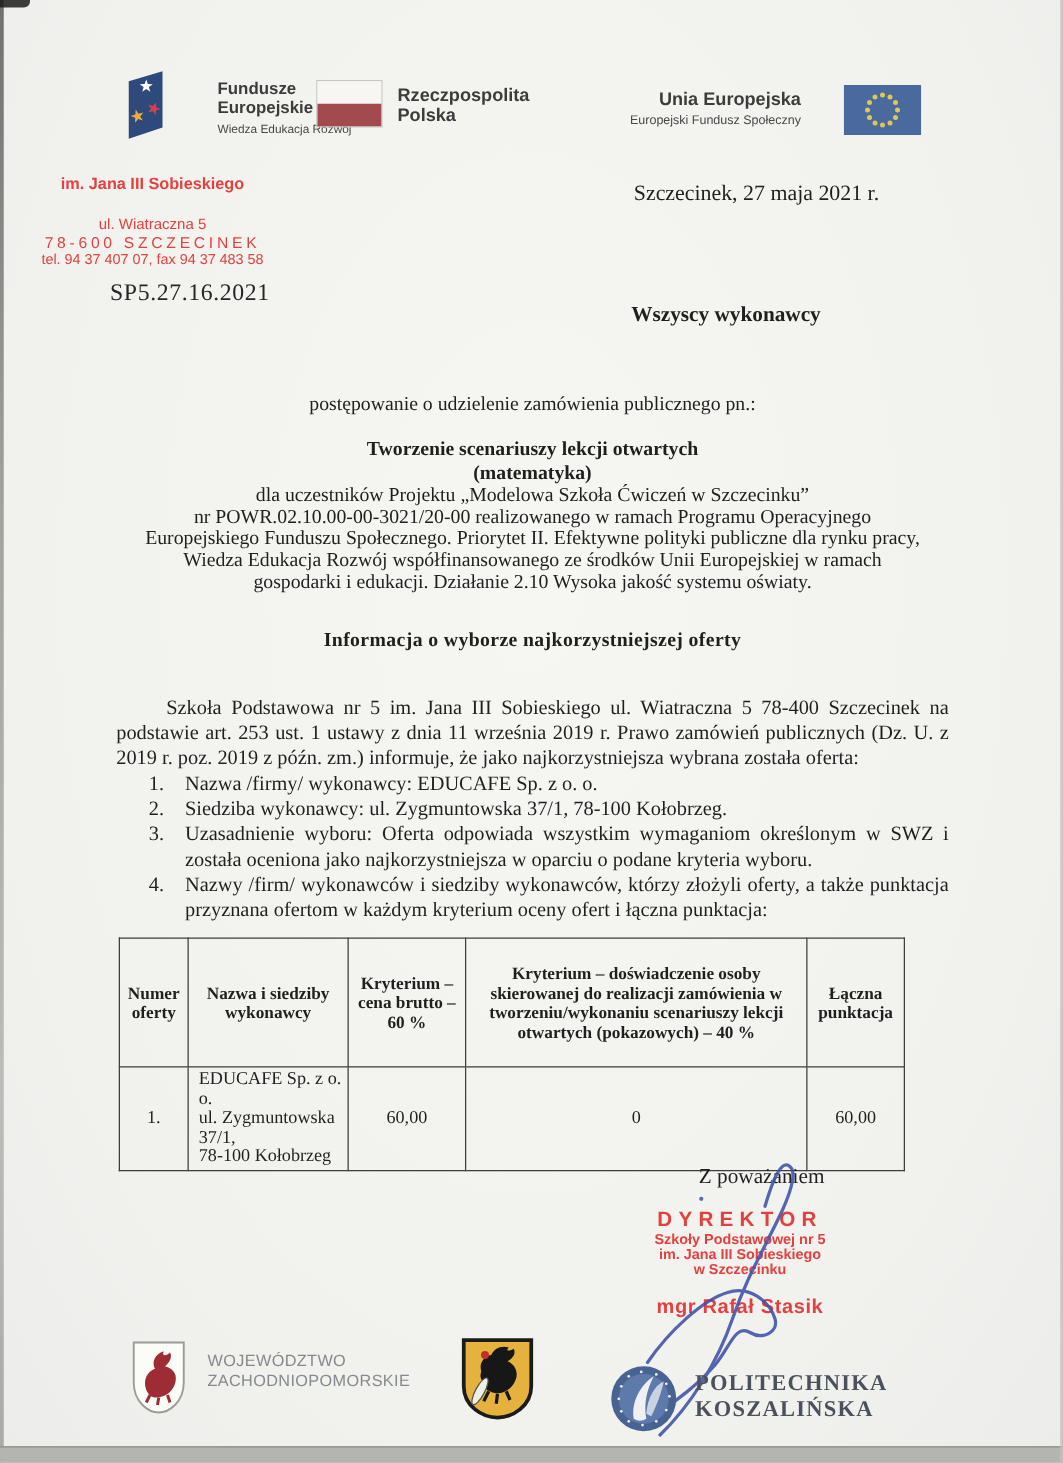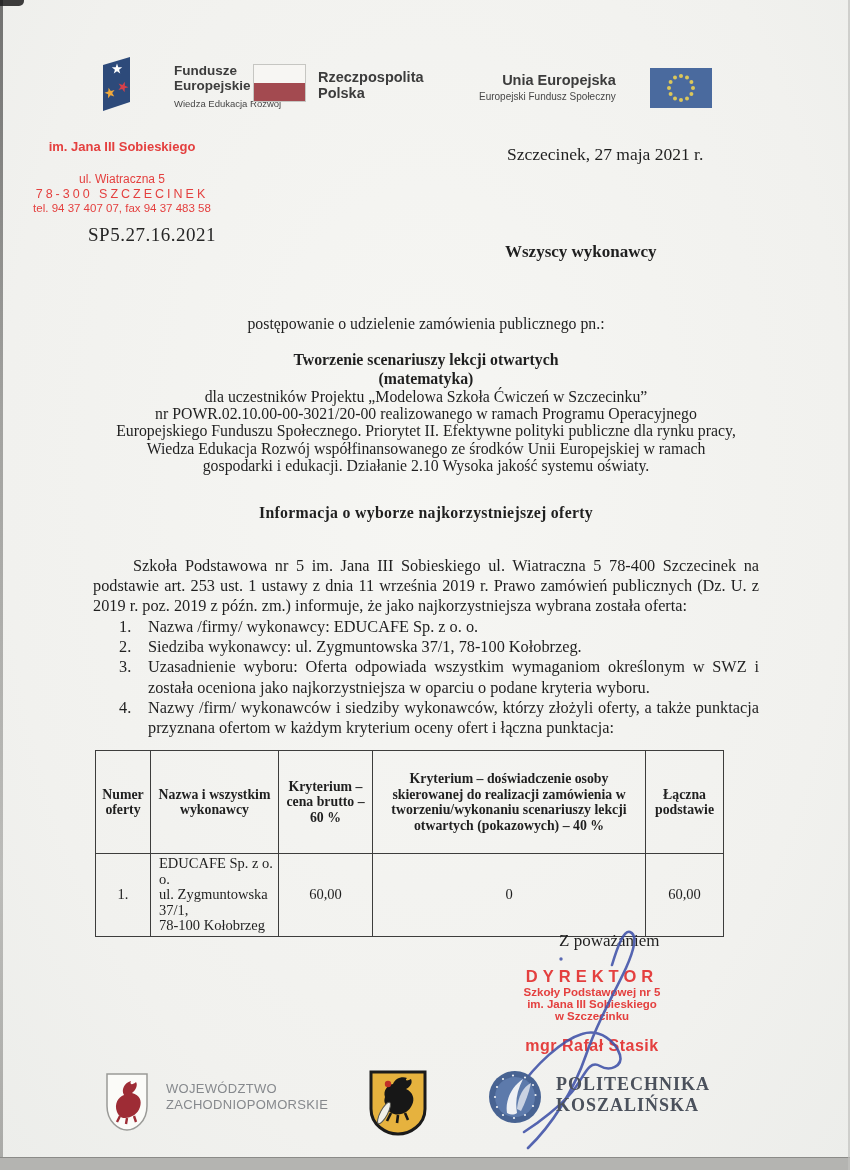--- a/index.html
+++ b/index.html
@@ -26,21 +26,21 @@
   .fe-title { font-weight:bold; font-size:13.5px; line-height:14.5px; color:#3c3c3c; }
   .fe-sub   { font-size:9.5px; color:#474747; margin-top:5px; }
 
   .logo-pl { position:absolute; left:253px; top:64px; display:flex; }
   .pl-flag { width:53px; height:38px; border:1px solid #c6c6c2; box-sizing:border-box; }
   .pl-flag .w { height:50%; background:#f7f6f3; }
   .pl-flag .r { height:50%; background:var(--flag_red); }
   .pl-text { margin-left:12px; margin-top:6px; font-family:"Liberation Sans", sans-serif;
              font-weight:bold; font-size:14.5px; line-height:15.5px; color:#3c3c3c; }
 
-  .logo-eu { position:absolute; left:479px; top:68px; display:flex;gap:24px; }
+  .logo-eu { position:absolute; left:504px; top:68px; display:flex;gap:24px; }
   .eu-text { text-align:right; margin-right:10px; margin-top:4px; font-family:"Liberation Sans", sans-serif; }
   .eu-title { font-weight:bold; font-size:14.5px; color:#3c3c3c; }
   .eu-sub   { font-size:10px; color:#474747; margin-top:3px; }
 
   
   .school-stamp { position:absolute; left:26px; top:137px; width:192px; text-align:center;
                   color:var(--stamp_red); font-family:"Liberation Sans", sans-serif; }
   .st1 { font-weight:bold; font-size:15.5px; letter-spacing:1px; }
   .st2 { font-weight:bold; font-size:13px; margin-top:2px; }
   .st3 { font-size:12px; margin-top:18px; }
@@ -84,21 +84,21 @@
   .dir-title { font-size:16.5px; font-weight:bold; letter-spacing:5px; }
   .dir-line  { font-size:11.5px; line-height:12px; font-weight:bold; }
   .dir-name  { margin-top:15px; font-size:16px; font-weight:bold; letter-spacing:.5px; }
   .sig-svg { position:absolute; left:450px; top:920px; }
 
   
   .footer-left { position:absolute; left:103px; top:1072px; display:flex; }
   .fl-text { margin-left:15px; margin-top:9px; font-family:"Liberation Sans", sans-serif;
              font-size:13px; line-height:15.5px; color:#86898d; letter-spacing:.3px; }
   .footer-mid { position:absolute; left:367px; top:1069px; }
-  .footer-right { position:absolute; left:487px; top:1069px; display:flex; }
+  .footer-right { position:absolute; left:487px; top:1091px; display:flex; }
   .fr-text { margin-left:13px; margin-top:5px; font-weight:bold; font-size:18px; line-height:20.5px;
              color:#4b515c; letter-spacing:1px; }
 </style>
 </head>
 <body>
 
 <div id="page">
 
   <div class="edge-left"></div>
   <div class="corner-mark"></div>
@@ -150,21 +150,21 @@
         <circle cx="31" cy="8" r="2"></circle>
           <circle cx="37" cy="9.6" r="2"></circle>
           <circle cx="41.4" cy="14" r="2"></circle>
       </g>
     </svg>
   </div>
 
   <div class="school-stamp">
     <div class="st2">im. Jana III Sobieskiego</div>
     <div class="st3">ul. Wiatraczna 5</div>
-    <div class="st4">78-300 SZCZECINEK</div>
+    <div class="st4">78-600 SZCZECINEK</div>
     <div class="st5">tel. 94 37 407 07, fax 94 37 483 58</div>
   </div>
 
   <div class="ref-number">SP5.27.16.2021</div>
   <div class="date-line">Szczecinek, 27 maja 2021 r.</div>
   <div class="recipient">Wszyscy wykonawcy</div>
 
   <div class="subject">
     <div class="sub-intro">postępowanie o udzielenie zamówienia publicznego pn.:</div>
     <div class="sub-title">Tworzenie scenariuszy lekcji otwartych</div>
@@ -202,24 +202,24 @@
     <colgroup>
         <col class="c1">
         <col class="c2">
         <col class="c3">
         <col class="c4">
         <col class="c5">
       </colgroup>
     <tbody>
         <tr>
       <th>Numer oferty</th>
-      <th>Nazwa i wszystkim wykonawcy</th>
+      <th>Nazwa i siedziby wykonawcy</th>
       <th>Kryterium – cena brutto – 60 %</th>
       <th>Kryterium – doświadczenie osoby skierowanej do realizacji zamówienia w tworzeniu/wykonaniu scenariuszy lekcji otwartych (pokazowych) – 40 %</th>
-      <th>Łączna podstawie</th>
+      <th>Łączna punktacja</th>
     </tr>
     <tr>
       <td>1.</td>
       <td class="name">
         <div>EDUCAFE Sp. z o. o.</div>
         <div>ul. Zygmuntowska 37/1,</div>
         <div>78-100 Kołobrzeg</div>
       </td>
       <td>60,00</td>
       <td>0</td>

